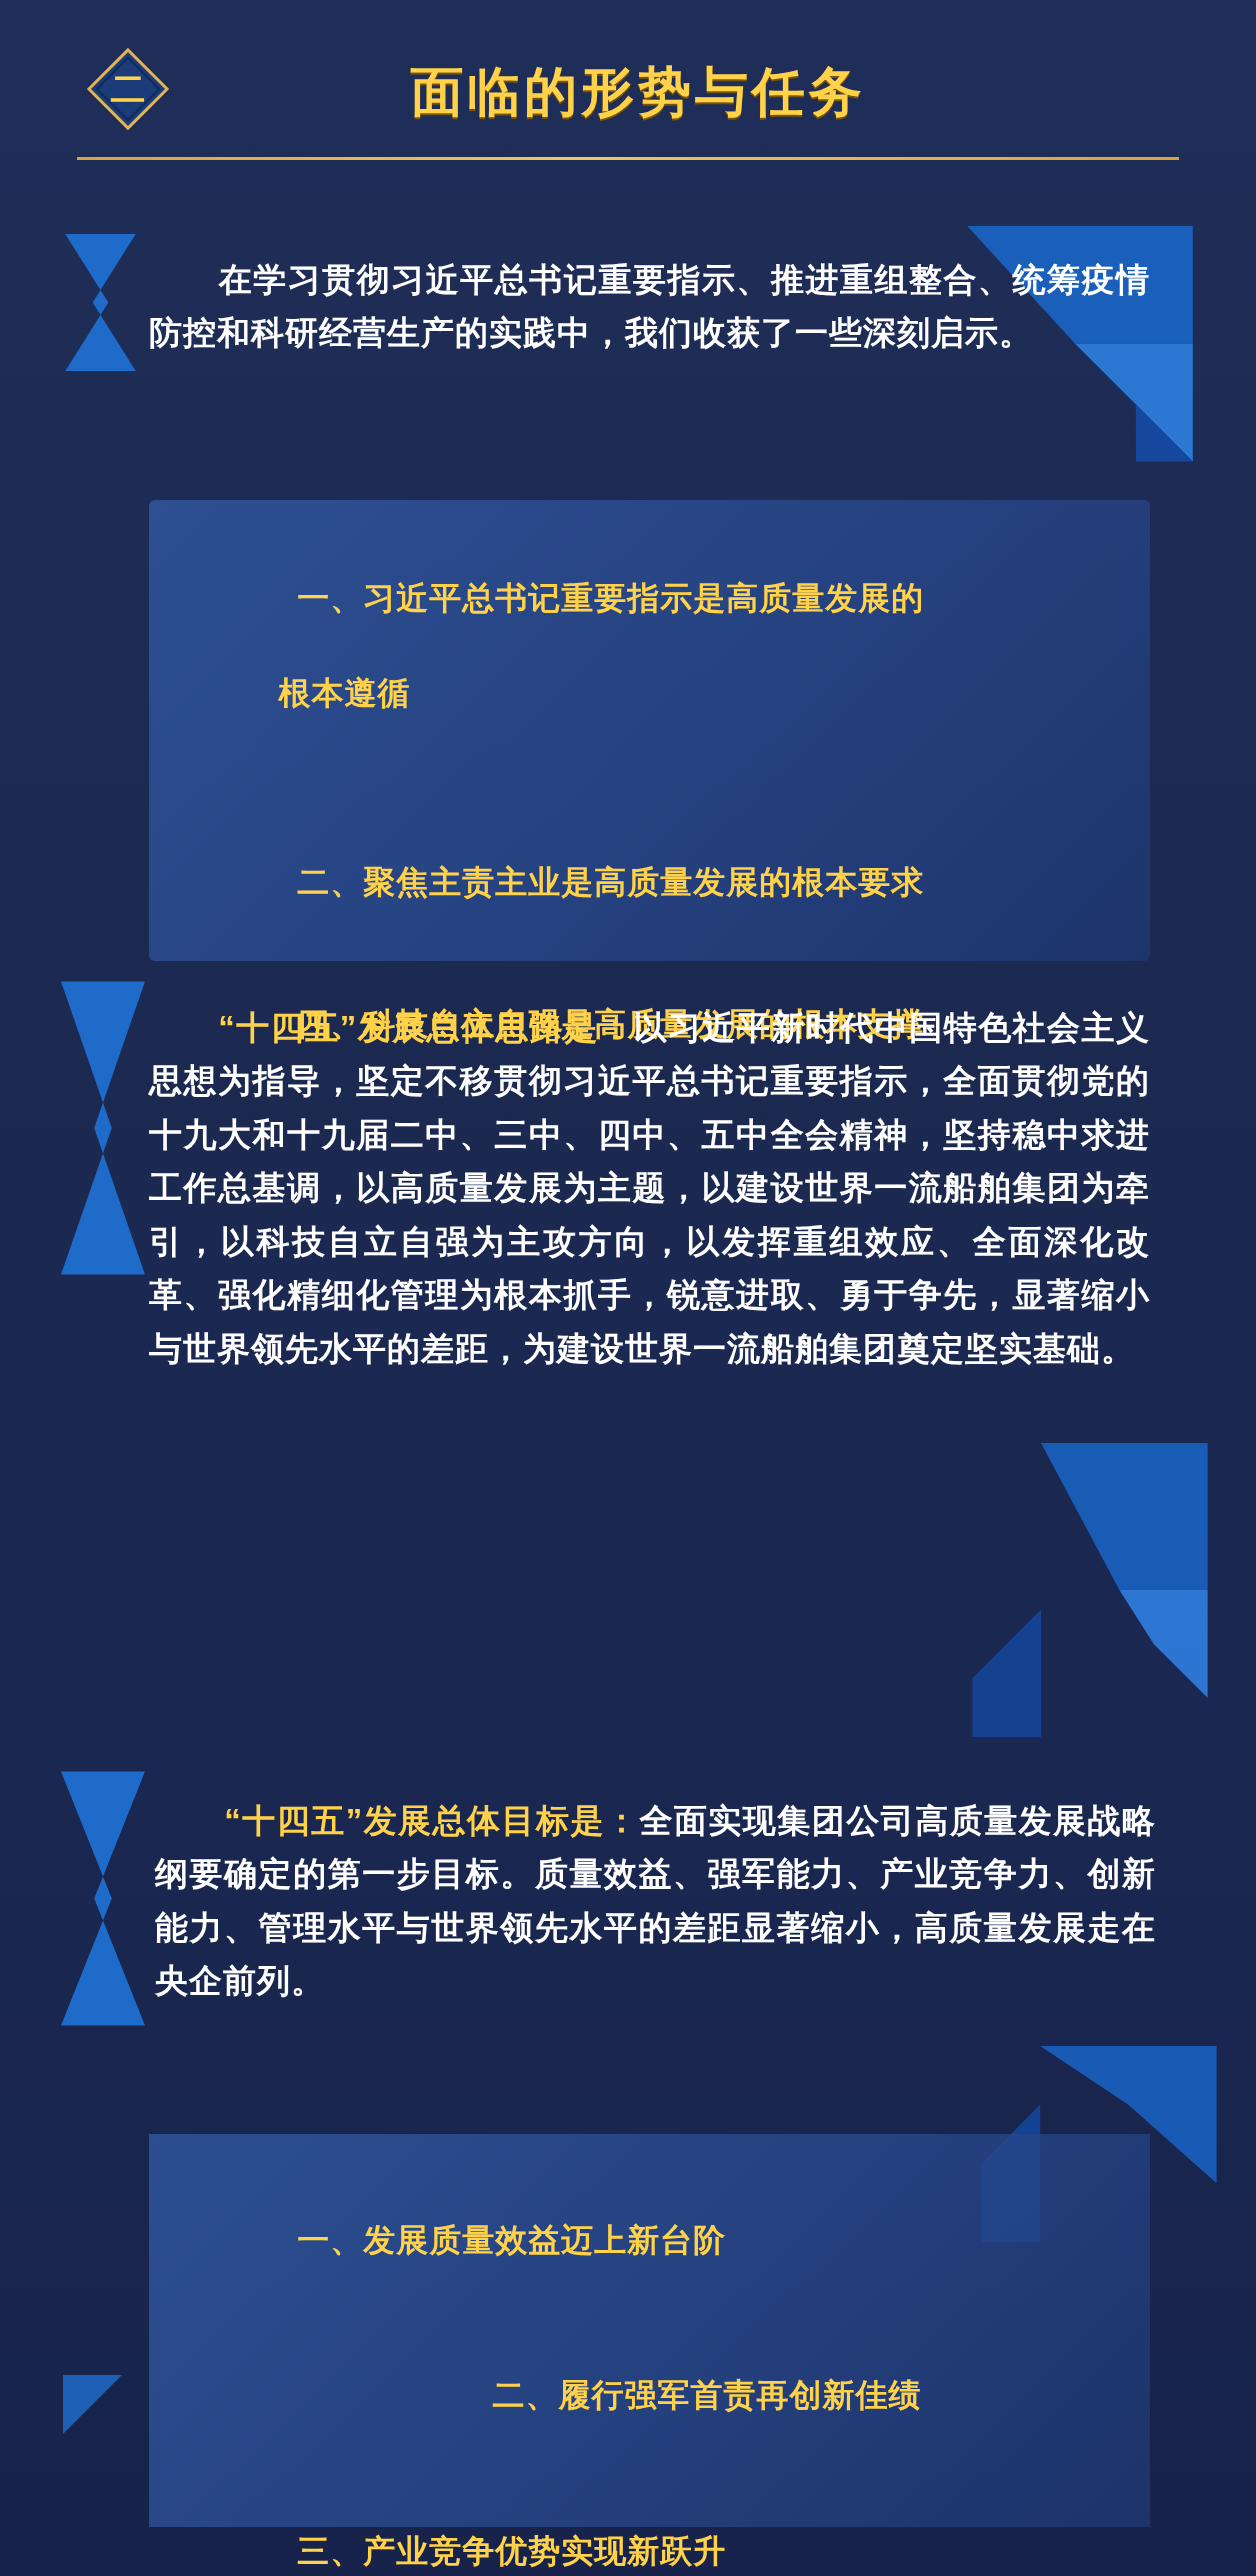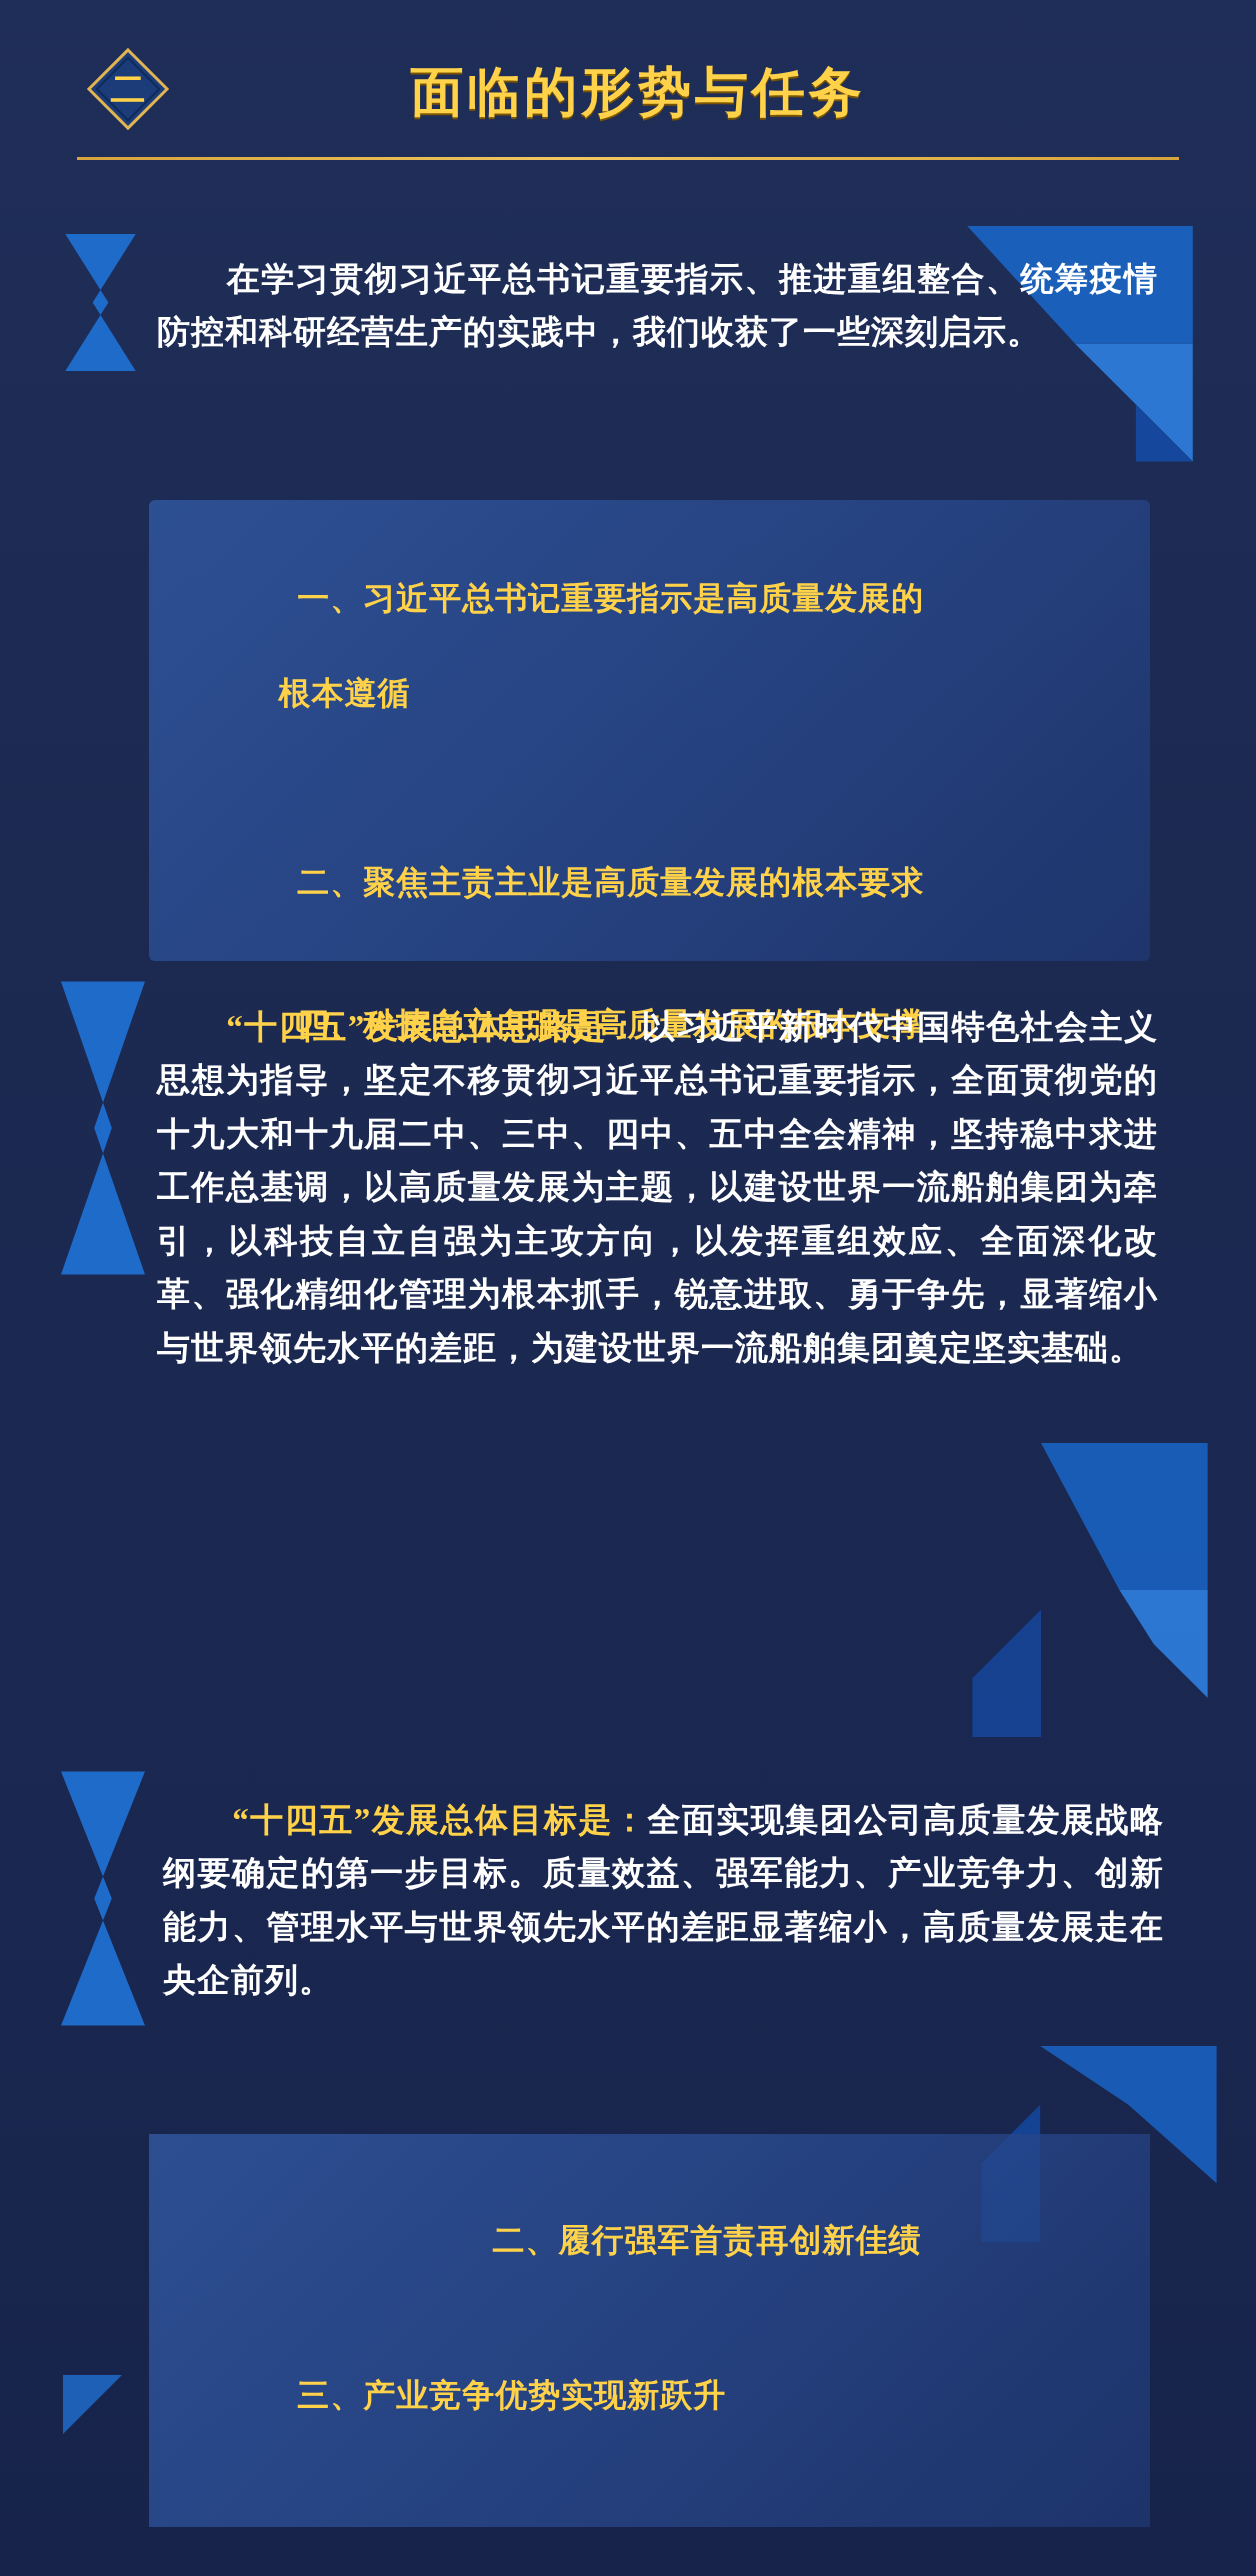--- a/index.html
+++ b/index.html
@@ -59,22 +59,21 @@
 
   
   .para {
     position: absolute;
     color: #ffffff;
     font-size: 33px;
     line-height: 1.62;
     font-weight: bold;
     letter-spacing: 1px;
     text-align: justify;
-    font-family: Liberation Serif, serif;
-    margin-left: 8px;
+    font-family: Liberation Sans, sans-serif;
   }
   .para .indent { display: inline-block; width: 2.1em; }
   .hl { color: #ffd24a; }
 
   
   .panel {
     position: absolute;
     background: linear-gradient(135deg, rgba(48,86,158,0.85) 0%, rgba(40,72,140,0.78) 55%, rgba(31,57,118,0.72) 100%);
     border-left: 0 solid transparent;
   }
@@ -157,20 +156,23 @@
       </li>
     </ul>
   </div>
 
   <div class="para" style="left:149px;top:1001px;width:1001px;"><span class="indent"></span><span class="hl">“十四五”发展总体思路是：</span><span>以习近平新时代中国特色社会主义思想为指导，坚定不移贯彻习近平总书记重要指示，全面贯彻党的十九大和十九届二中、三中、四中、五中全会精神，坚持稳中求进工作总基调，以高质量发展为主题，以建设世界一流船舶集团为牵引，以科技自立自强为主攻方向，以发挥重组效应、全面深化改革、强化精细化管理为根本抓手，锐意进取、勇于争先，显著缩小与世界领先水平的差距，为建设世界一流船舶集团奠定坚实基础。</span></div>
 
   <div class="para" style="left:155px;top:1794px;width:1001px;"><span class="indent"></span><span class="hl">“十四五”发展总体目标是：</span><span>全面实现集团公司高质量发展战略纲要确定的第一步目标。质量效益、强军能力、产业竞争力、创新能力、管理水平与世界领先水平的差距显著缩小，高质量发展走在央企前列。</span></div>
 
   <div class="panel" style="left:149px;top:2134px;width:1001px;height:393px;padding:29px 33px 19.6px 51px;">
     <ul>
+      <li style="line-height:1.62;">
+        <span class="num">一、</span><span>发展质量效益迈上新台阶</span>
+      </li>
       <li style="line-height:1.62;text-align:center;">
         <span class="num">二、</span><span>履行强军首责再创新佳绩</span>
       </li>
       <li style="line-height:1.62;">
         <span class="num">三、</span><span>产业竞争优势实现新跃升</span>
       </li>
 
     </ul>
   </div>
 

